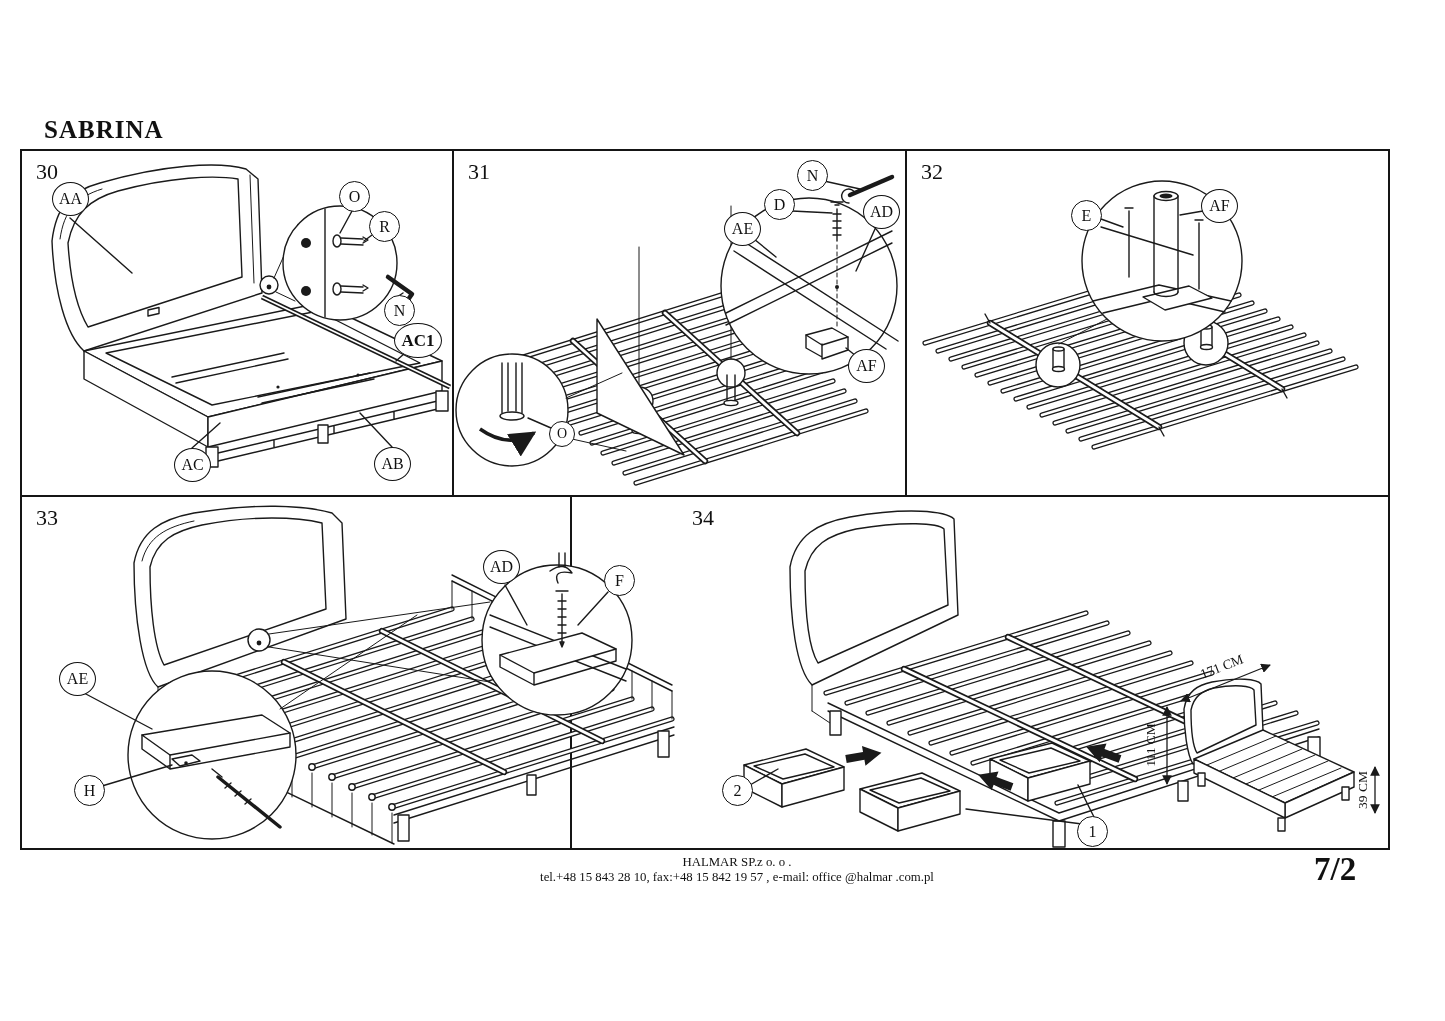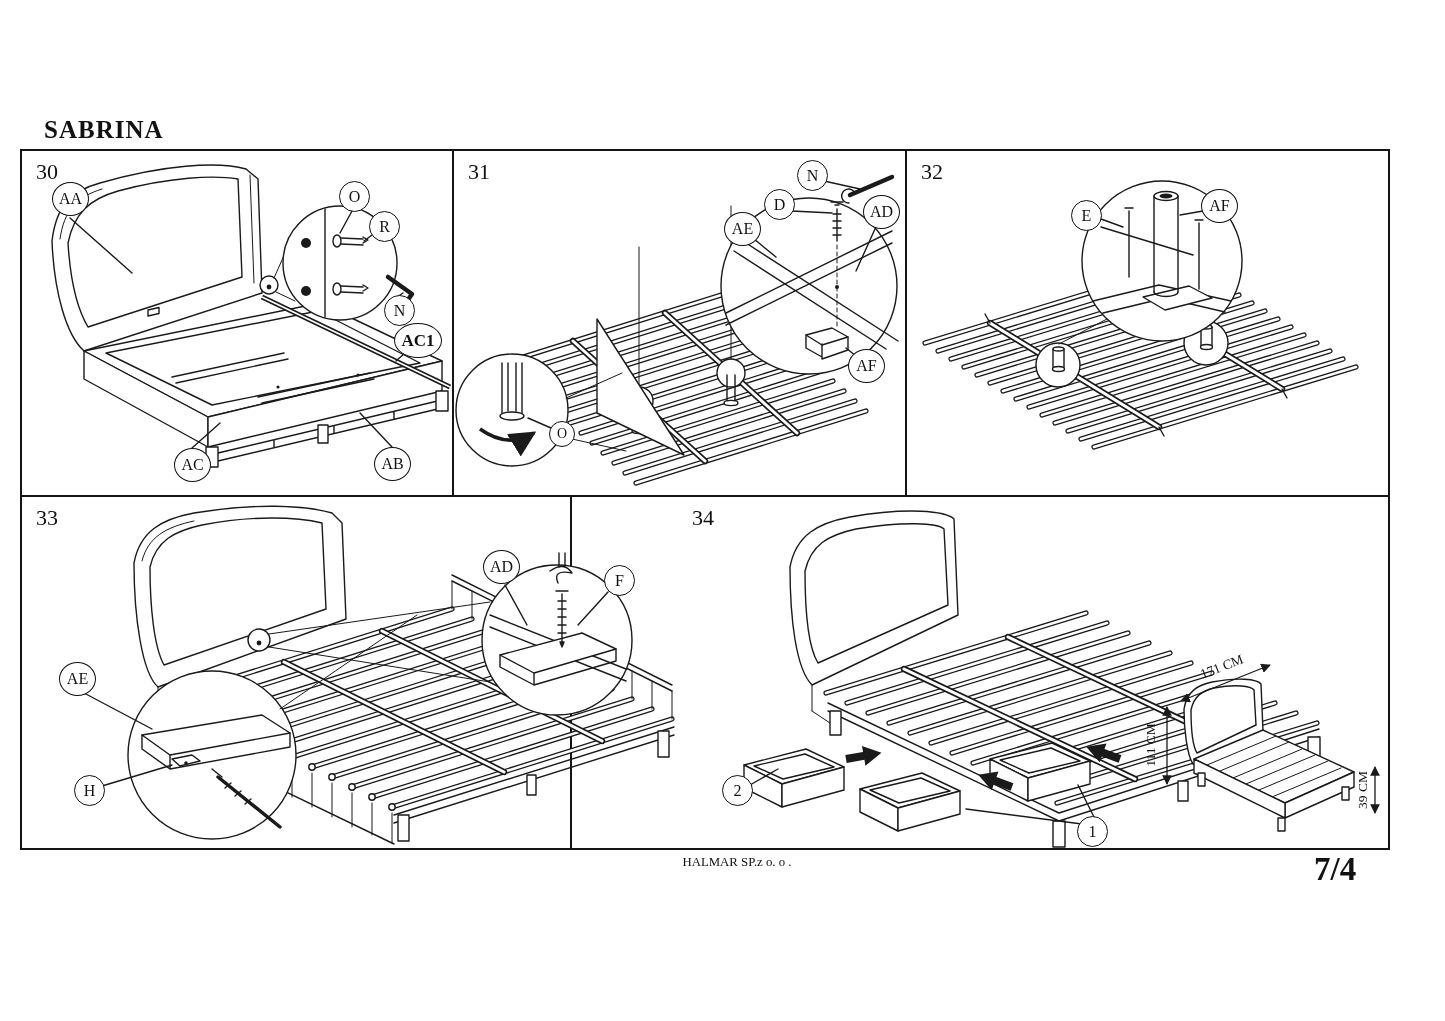--- a/index.html
+++ b/index.html
@@ -309,17 +309,18 @@
       <div class="bb s30" style="left:399px;top:319px">1</div>
       <div class="dimlab" style="left:506px;top:162px;width:76px;transform:rotate(-21deg)">171 CM</div>
       <div class="dimlab" style="left:440px;top:240px;width:66px;transform:rotate(-90deg)">111 CM</div>
       <div class="dimlab" style="left:657px;top:285px;width:56px;transform:rotate(-90deg)">39 CM</div>
     </div>
 
   </div>
 
   <div class="footer">
     <div>HALMAR SP.z o. o .</div>
+    <div>tel.+48 15 843 28 10, fax:+48 15 842 19 57 , e-mail: office @halmar .com.pl</div>
   </div>
 
-  <div class="pageno">7/4</div>
+  <div class="pageno">7/2</div>
 
 </div>
 
 </body></html>

